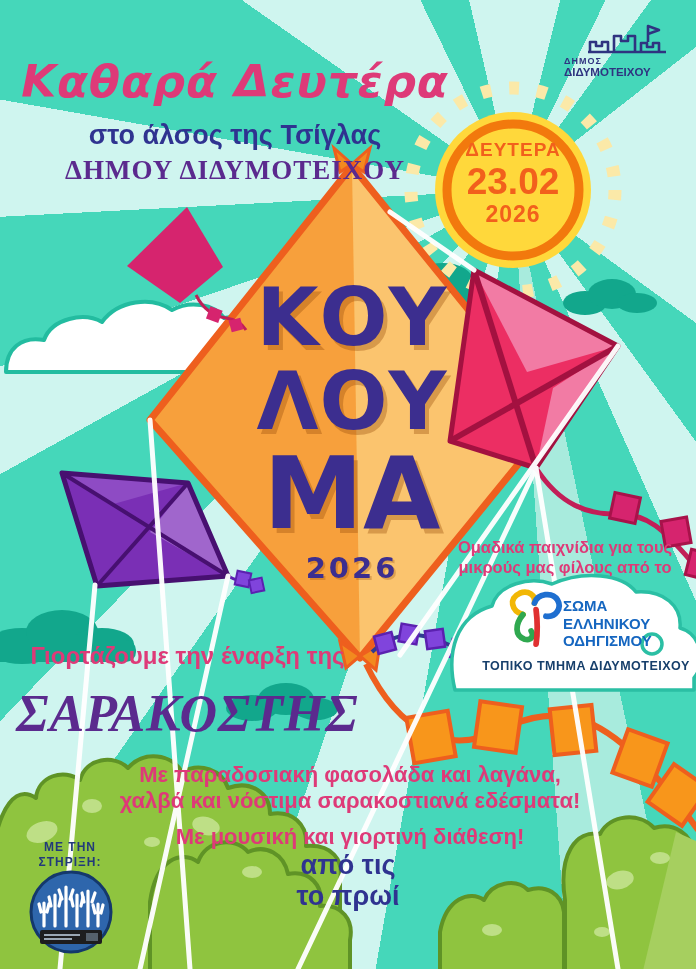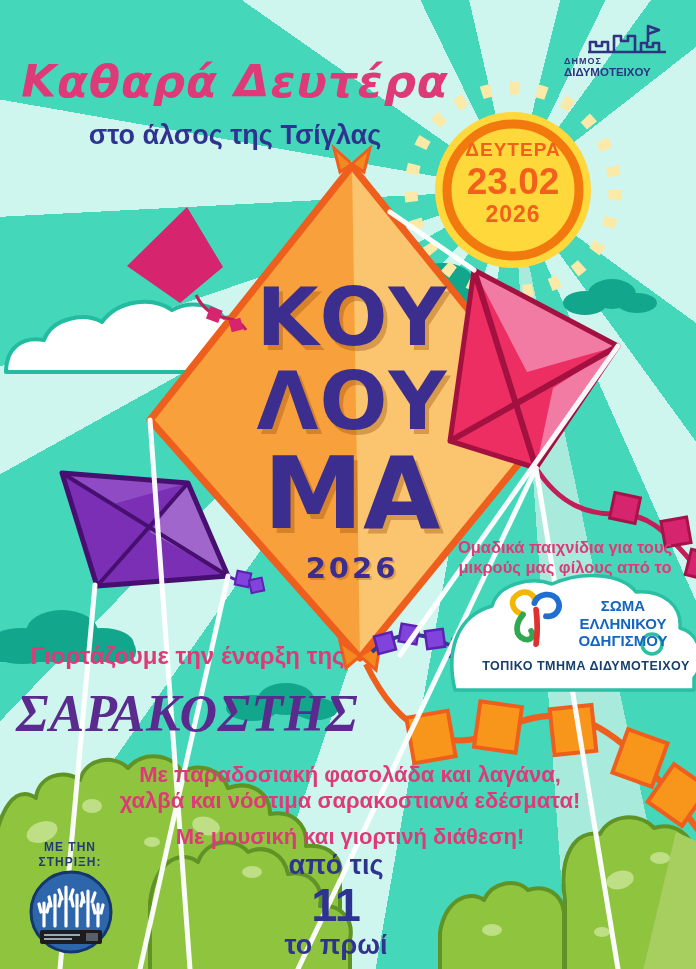--- a/index.html
+++ b/index.html
@@ -32,28 +32,28 @@
   #sun-day{font-size:19px;font-weight:bold;letter-spacing:1px;}
   #sun-date{font-size:37px;font-weight:bold;margin-top:4px;}
   #sun-year{font-size:23px;font-weight:bold;margin-top:3px;letter-spacing:1px;}
   #kouloumas{left:182px;top:278px;width:340px;color:#3C2E8F;line-height:1;
     text-shadow:4px 5px 0 rgba(150,75,10,.35);}
   #syl1,#syl2{font-size:80px;letter-spacing:1px;}
   #syl2{margin-top:4px;}
   #syl3{font-size:100px;margin-top:2px;}
   #kyear{font-size:29px;margin-top:10px;letter-spacing:3px;text-shadow:2px 2px 0 rgba(150,75,10,.3);}
   #games-note{left:440px;top:537px;width:250px;color:#DE3A78;font-weight:bold;font-size:16.5px;line-height:1.22;}
-  #scout-org{left:563px;top:597px;width:120px;text-align:center;color:#1566C0;font-weight:bold;font-size:15px;line-height:1.17;}
+  #scout-org{left:563px;top:597px;width:120px;text-align:left;color:#1566C0;font-weight:bold;font-size:15px;line-height:1.17;}
   #scout-chapter{left:478px;top:659px;width:216px;color:#173F6B;font-weight:bold;font-size:12.5px;letter-spacing:.5px;}
   #celebration{left:0px;top:642px;width:375px;}
   #celeb-1{font-size:24px;color:#DE3A78;font-weight:bold;}
   #celeb-2{font-size:52px;color:#5B2A8E;letter-spacing:1px;margin-top:14px;font-style:italic;}
   #details{left:30px;top:762px;width:640px;color:#DE3A78;font-weight:bold;font-size:22px;line-height:1.18;}
   #det-3{margin-top:10px;}
-  #time-block{left:236px;top:852px;width:200px;color:#2F3390;line-height:1;}
+  #time-block{left:248px;top:852px;width:200px;color:#2F3390;line-height:1;}
   #time-prefix{font-size:27px;font-weight:bold;}
   #time-hour{font-size:47px;font-weight:bold;margin-top:2px;}
   #time-suffix{font-size:27px;font-weight:bold;margin-top:4px;}
   #support-label{left:24px;top:840px;width:92px;color:#223A7A;font-weight:bold;font-size:12px;line-height:1.25;letter-spacing:1px;}
 </style>
 </head>
 <body>
 
 <div id="poster">
 
@@ -223,20 +223,21 @@
       <rect x="40" y="930" width="62" height="14" rx="2" fill="#1D1D1F"></rect>
       <rect x="44" y="934" width="36" height="2" fill="#9aa7b5"></rect>
       <rect x="44" y="938" width="28" height="2" fill="#9aa7b5"></rect>
       <rect x="86" y="933" width="12" height="8" fill="#55606c"></rect>
     </g>
   </svg>
 
   <div class="txt" id="title-block">
     <div class="script" id="title">Καθαρά Δευτέρα</div>
     <div id="location">στο άλσος της Τσίγλας</div>
+    <div class="serif" id="municipality">ΔΗΜΟΥ ΔΙΔΥΜΟΤΕΙΧΟΥ</div>
   </div>
 
   <div class="txt" id="muni-logo-text">
     <div class="l1">ΔΗΜΟΣ</div>
     <div class="l2">ΔΙΔΥΜΟΤΕΙΧΟΥ</div>
   </div>
 
   <div class="txt" id="sun-text">
     <div id="sun-day">ΔΕΥΤΕΡΑ</div>
     <div id="sun-date">23.02</div>
@@ -268,21 +269,20 @@
   </div>
 
   <div class="txt" id="details">
     <div>Με παραδοσιακή φασολάδα και λαγάνα,</div>
     <div>χαλβά και νόστιμα σαρακοστιανά εδέσματα!</div>
     <div id="det-3">Με μουσική και γιορτινή διάθεση!</div>
   </div>
 
   <div class="txt" id="time-block">
     <div id="time-prefix">από τις</div>
-    <div id="time-hour">11</div>
     <div id="time-suffix">το πρωί</div>
   </div>
 
   <div class="txt" id="support-label">
     <div>ΜΕ ΤΗΝ</div>
     <div>ΣΤΗΡΙΞΗ:</div>
   </div>
 
 </div>
 

